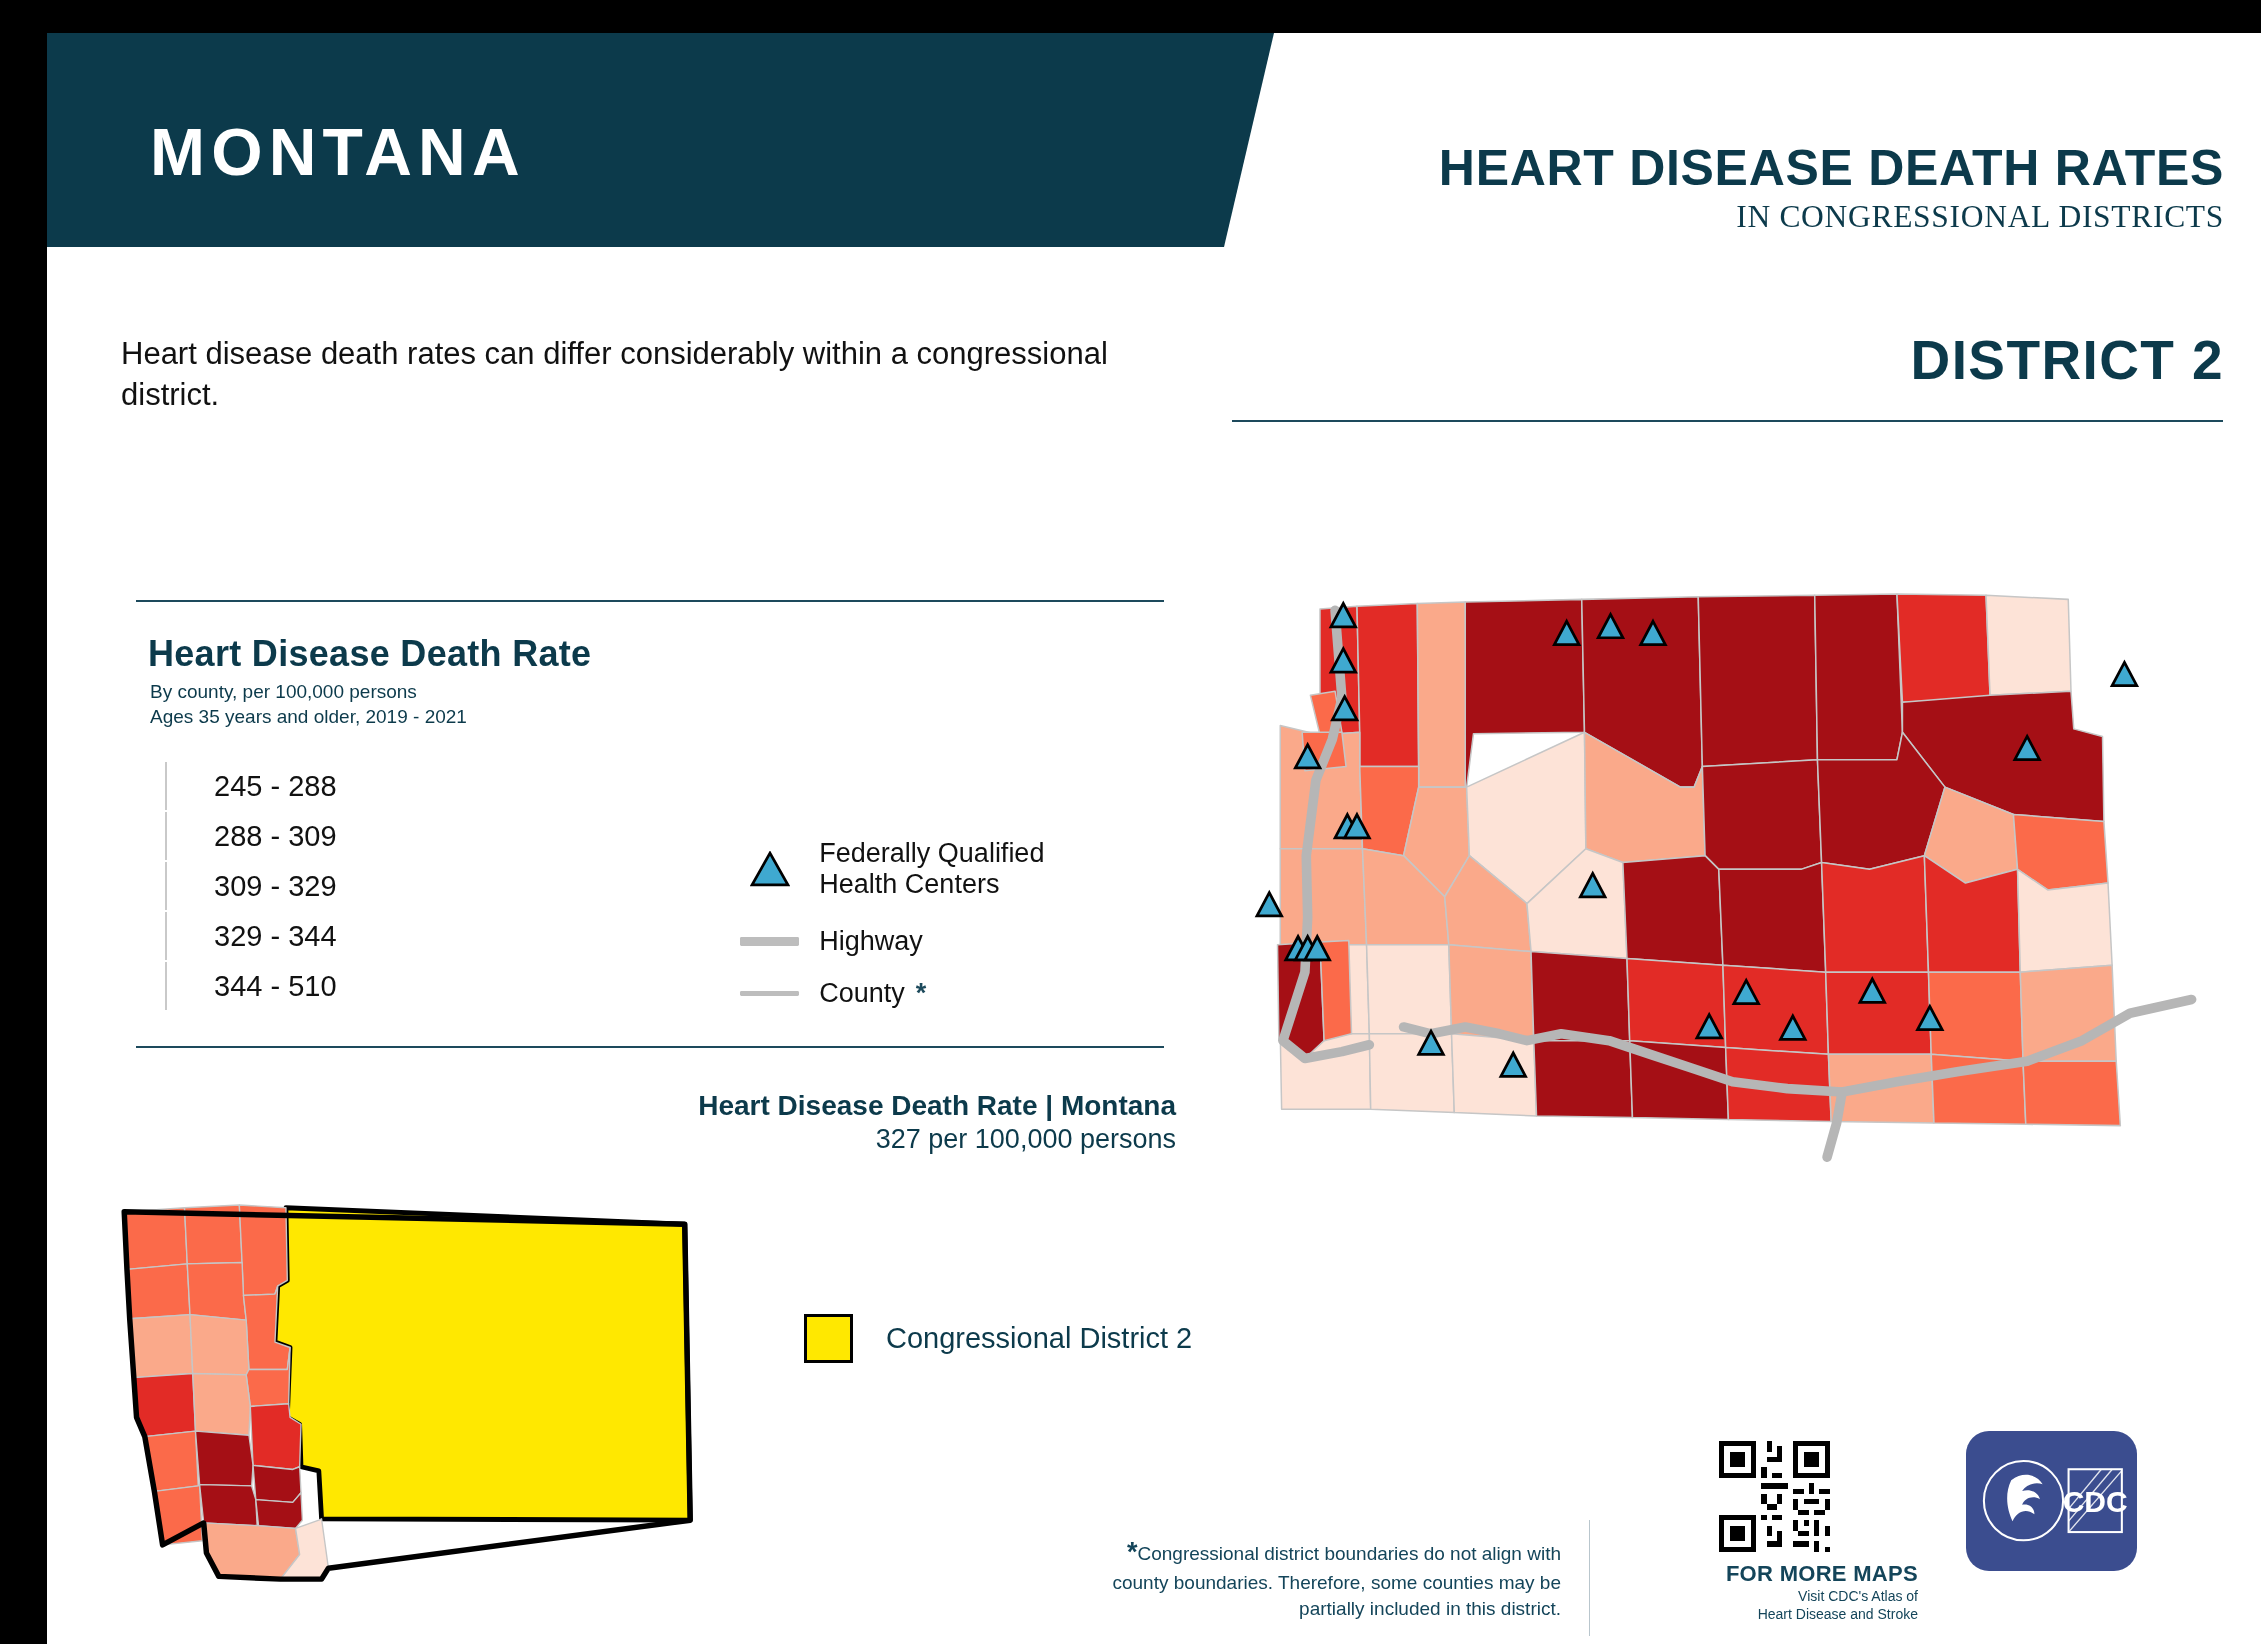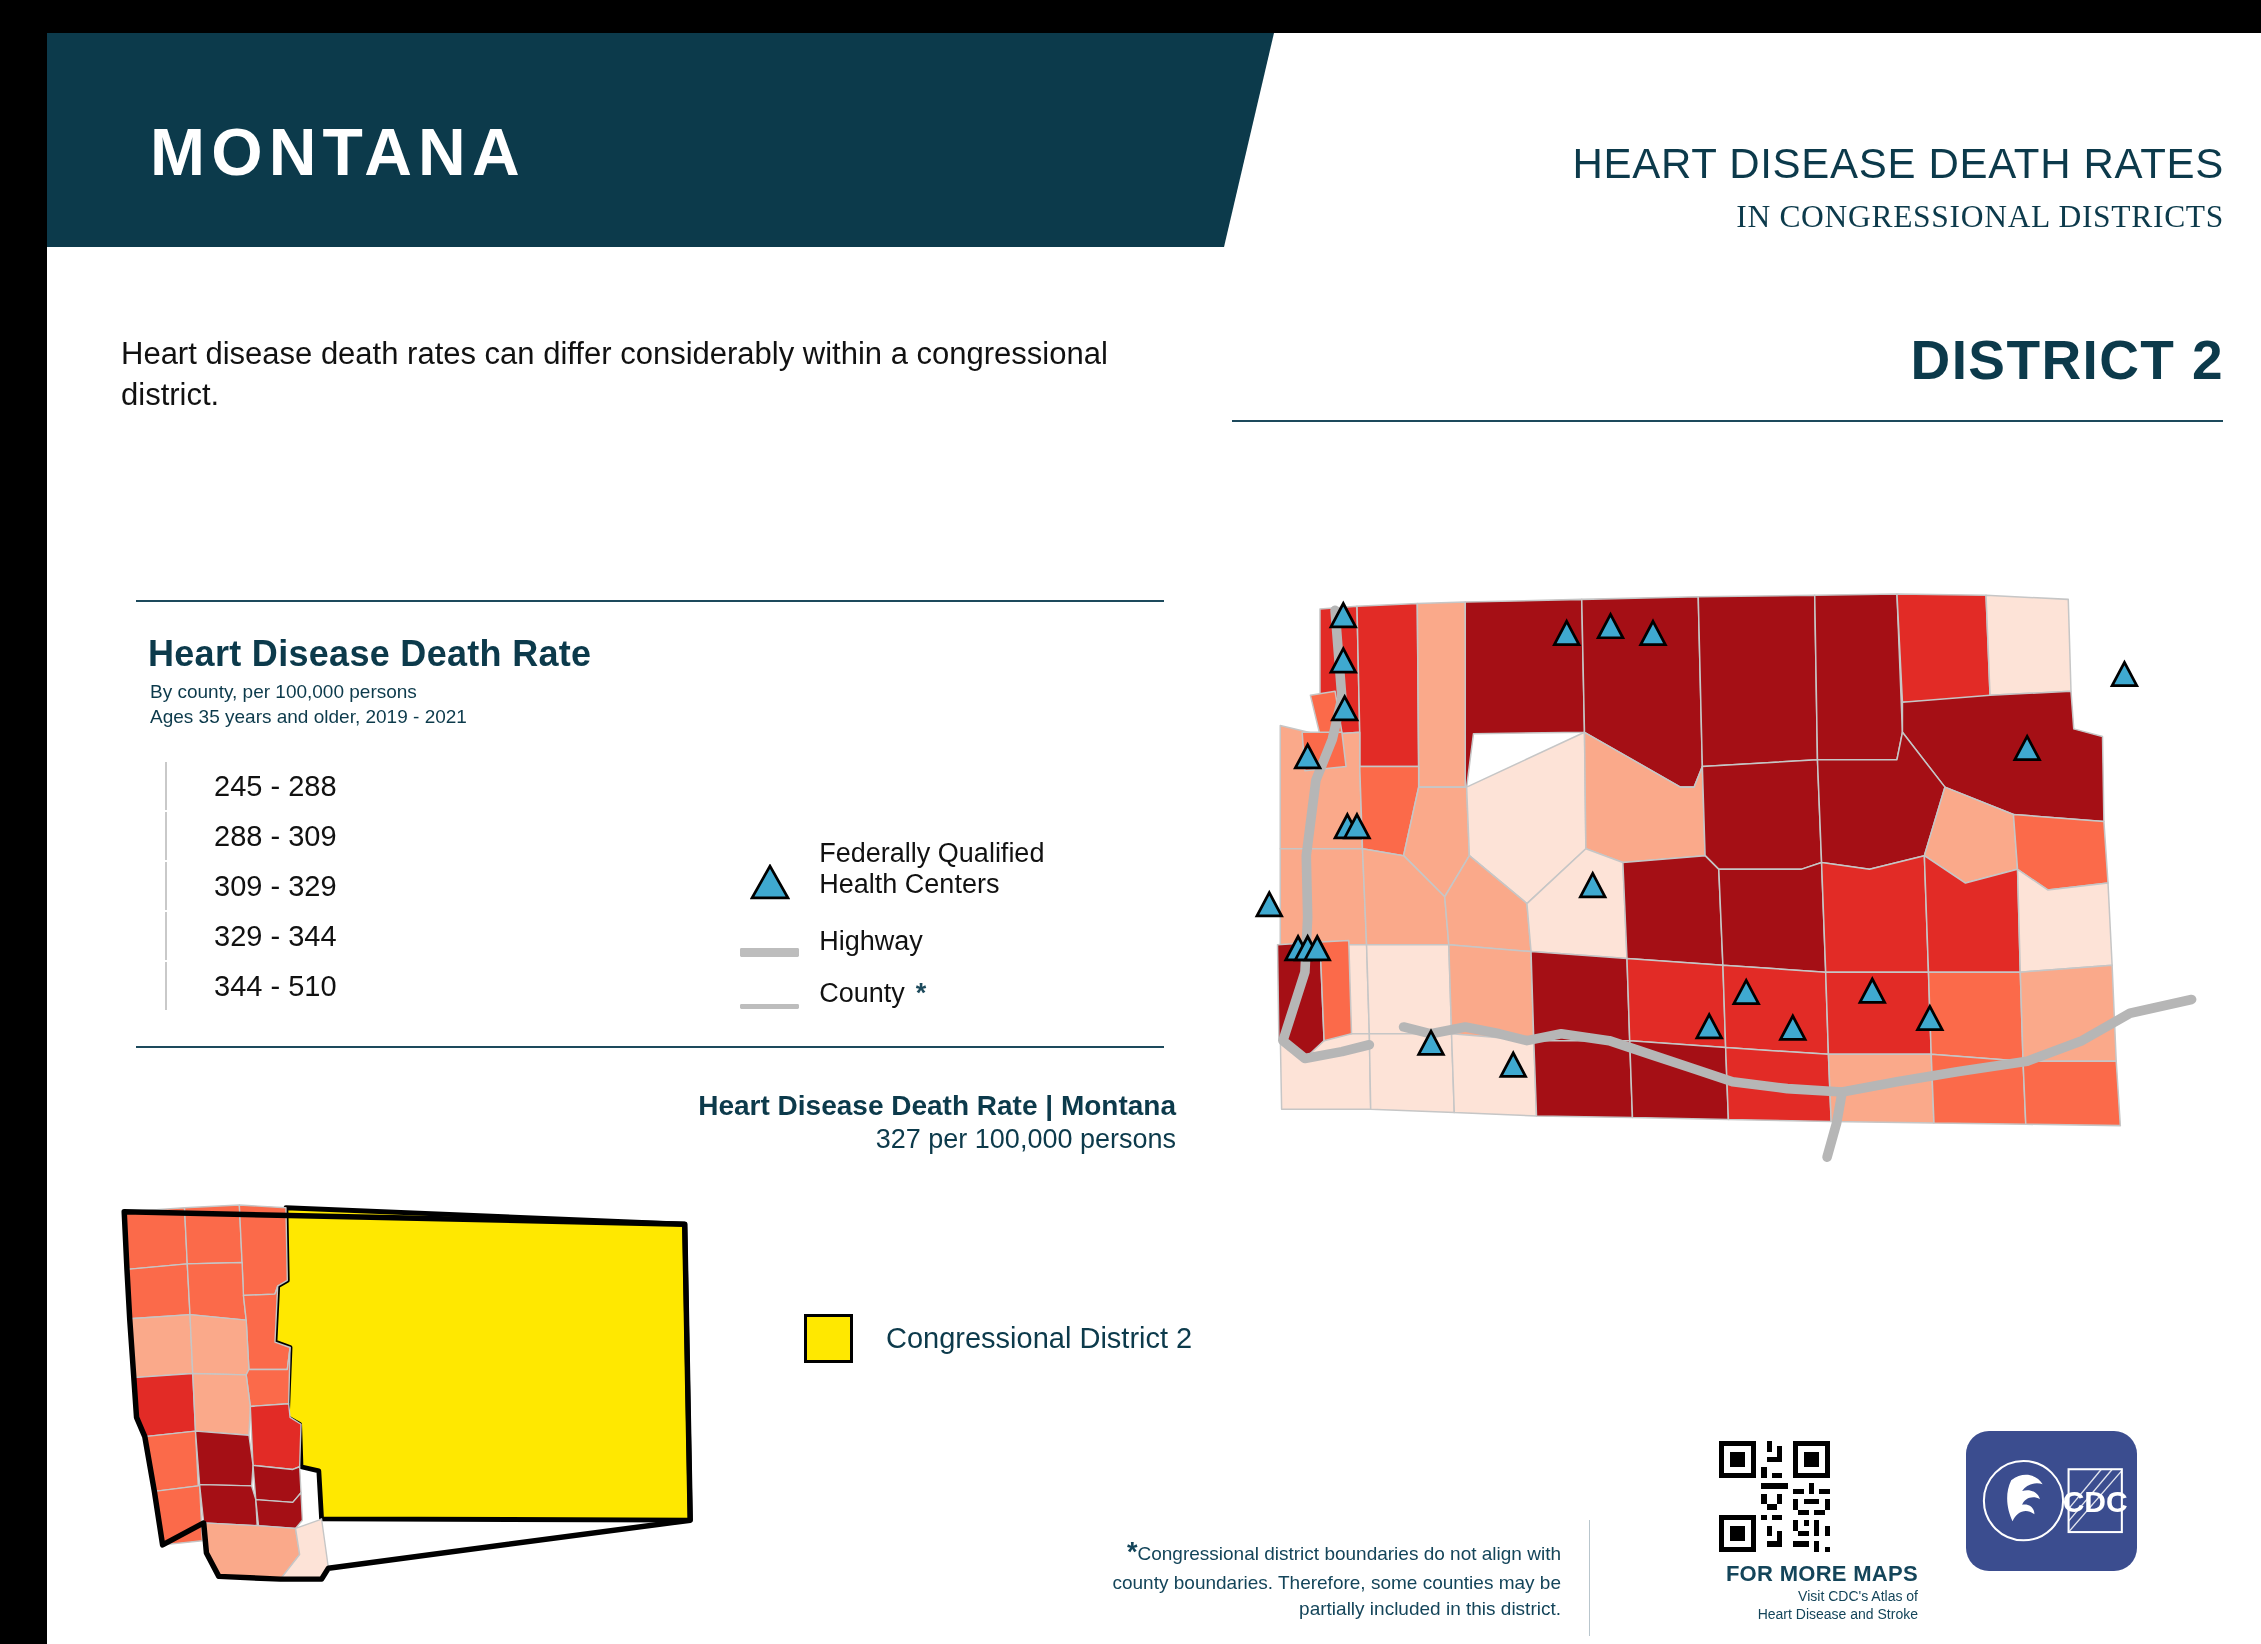--- a/index.html
+++ b/index.html
@@ -28,21 +28,21 @@
     color:#ffffff;
     font-size:66px;font-weight:bold;
     letter-spacing:6.2px;
     line-height:1;
     font-stretch:condensed;
   }
   #doc-title{
     position:absolute;right:38px;top:110px;
     text-align:right;
     color:#0c3a4b;
-    font-size:42px;font-weight:normal;
+    font-size:50px;font-weight:bold;
     letter-spacing:0.7px;
     line-height:1;
     white-space:nowrap;
   }
   #doc-subtitle{
     position:absolute;right:38px;top:168px;
     text-align:right;
     color:#0c3a4b;
     font-size:31.5px;font-weight:normal;
     letter-spacing:0.7px;
@@ -74,21 +74,21 @@
   #ramp{position:absolute;left:118px;top:728px;width:55px;}
   .ramp-row{display:flex;align-items:center;height:50px;}
   .ramp-sw{
     width:55px;height:48px;border:1.4px solid #c9c9c9;box-sizing:border-box;
   }
   .ramp-lbl{
     margin-left:47px;font-size:29px;color:#111;white-space:nowrap;
   }
   
   #sym-legend{position:absolute;left:685px;top:805px;}
-  .sym-row{display:flex;align-items:flex-end;margin-bottom:26px;}
+  .sym-row{display:flex;align-items:center;margin-bottom:26px;}
   .sym-box{width:75px;display:flex;justify-content:center;align-items:center;}
   .sym-lbl{font-size:27px;color:#111;line-height:1.15;margin-left:12.3px;white-space:nowrap;}
   .hw-line{width:59px;height:9.6px;background:#bdbdbd;border-radius:1.4px;}
   .cty-line{width:59px;height:4.8px;background:#bdbdbd;border-radius:1.4px;}
   .ast{color:#1d4a5c;font-size:27px;font-weight:bold;}
   
   #state-rate{
     position:absolute;left:0;top:1055px;width:1117px;
     text-align:right;color:#0c3a4b;padding-left:12px;
   }

